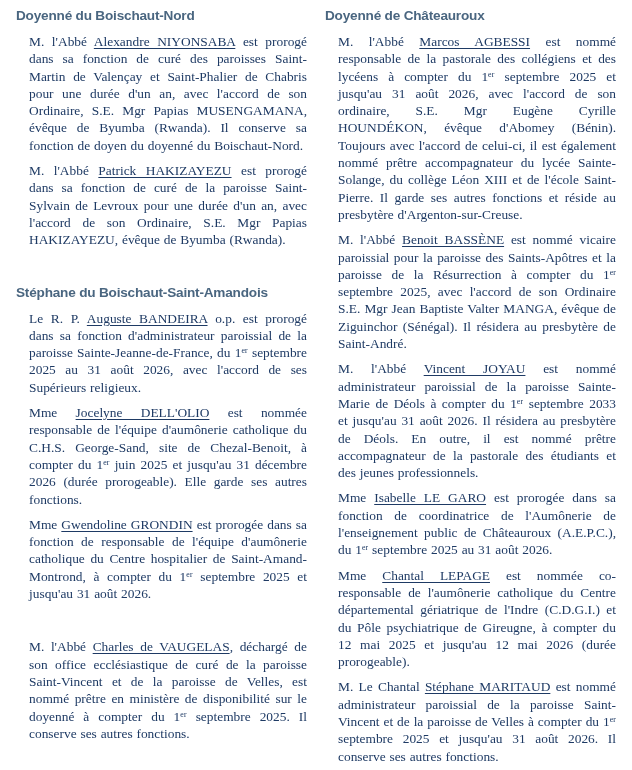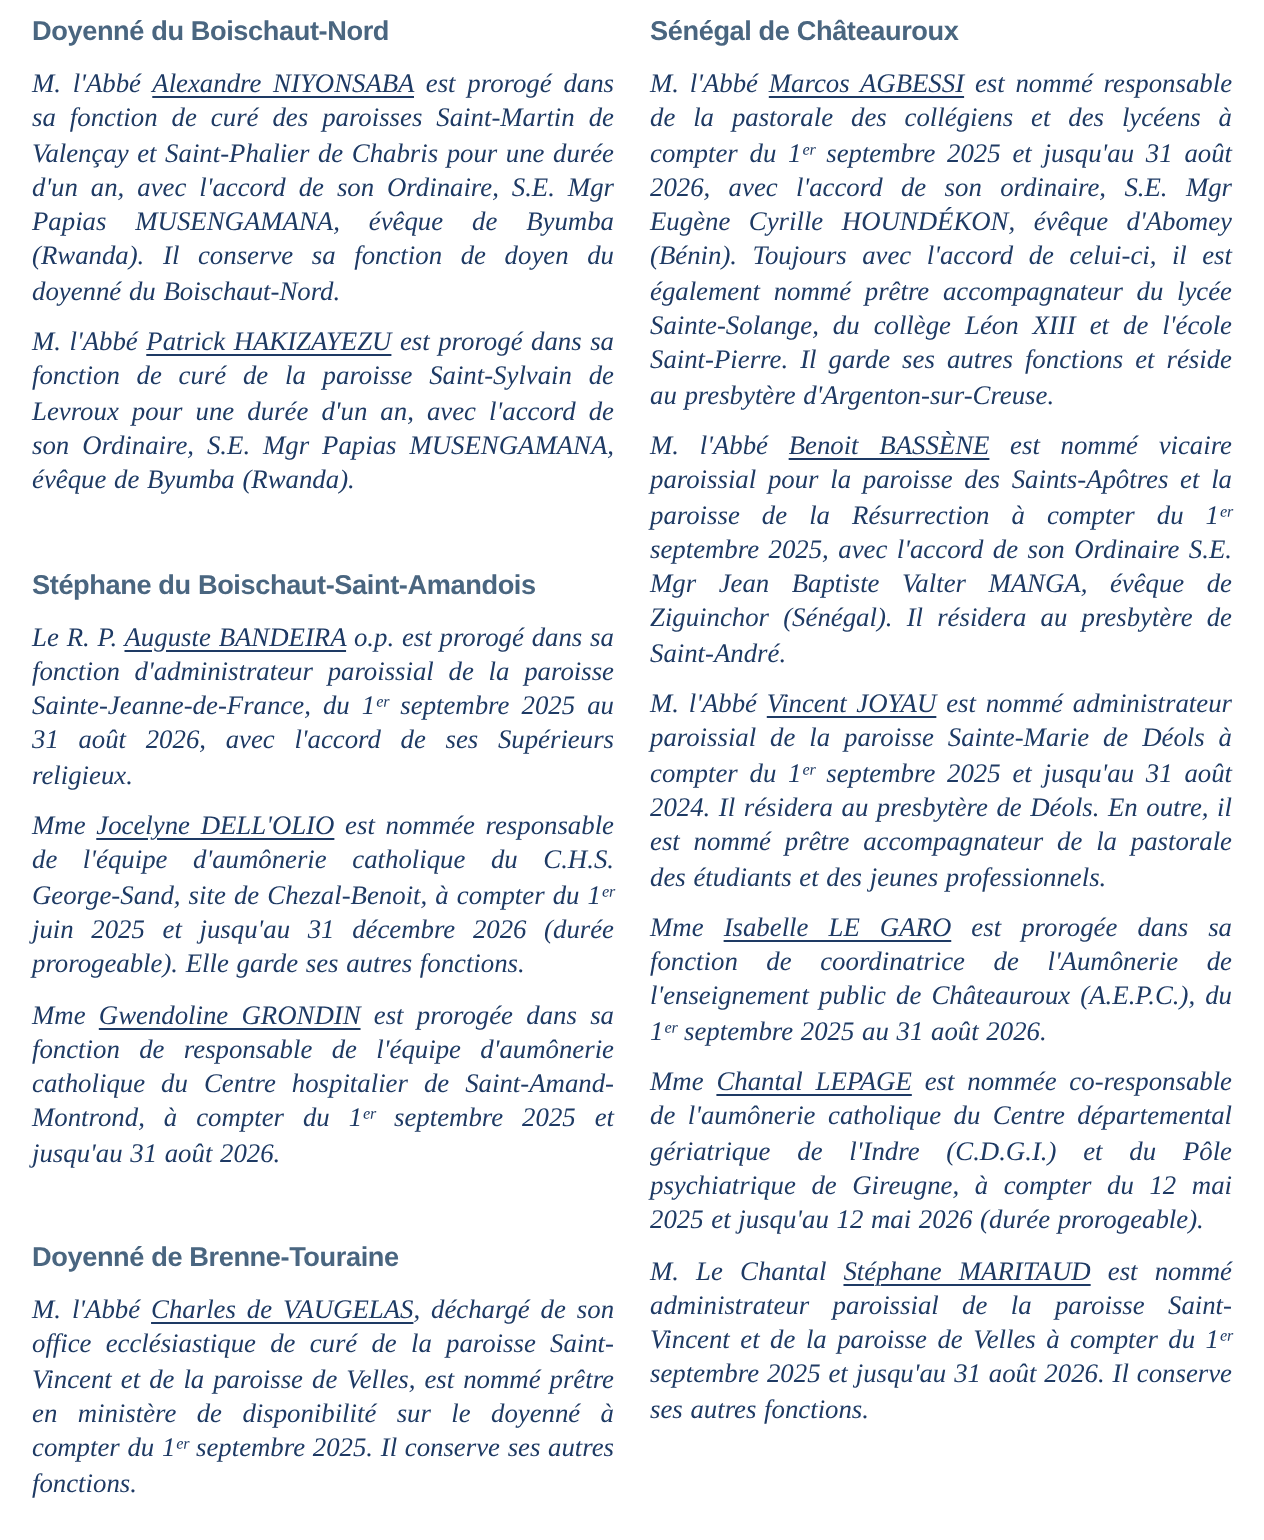--- a/index.html
+++ b/index.html
@@ -33,54 +33,52 @@
     letter-spacing:-0.2px;
     color:var(--heading-color);
     margin:0 0 9px 0;
     line-height:16px;
   }
   p.appointment{
     font-size:13.4px;
     line-height:17.3px;
     color:var(--body-color);
     text-align:justify;
-    margin:0 0 8px 0;
+    margin:0 0 8px 13px;
     word-spacing:0.5px;
-    font-style:italic;
   }
   .person-name{
     text-decoration:underline;
     text-underline-offset:2px;
   }
 </style>
 </head>
 <body>
 
 <div class="page">
     <div class="column">
       <div class="section">
         <h2 class="section-heading">Doyenné du Boischaut-Nord</h2>
         <p class="appointment"><span>M. l'Abbé </span><span class="person-name">Alexandre NIYONSABA</span><span> est prorogé dans sa fonction de curé des paroisses Saint-Martin de Valençay et Saint-Phalier de Chabris pour une durée d'un an, avec l'accord de son Ordinaire, S.E. Mgr Papias MUSENGAMANA, évêque de Byumba (Rwanda). Il conserve sa fonction de doyen du doyenné du Boischaut-Nord.</span></p>
-        <p class="appointment"><span>M. l'Abbé </span><span class="person-name">Patrick HAKIZAYEZU</span><span> est prorogé dans sa fonction de curé de la paroisse Saint-Sylvain de Levroux pour une durée d'un an, avec l'accord de son Ordinaire, S.E. Mgr Papias MUSENGAMANA, évêque de Byumba (Rwanda).</span></p>
+        <p class="appointment"><span>M. l'Abbé </span><span class="person-name">Patrick HAKIZAYEZU</span><span> est prorogé dans sa fonction de curé de la paroisse Saint-Sylvain de Levroux pour une durée d'un an, avec l'accord de son Ordinaire, S.E. Mgr Papias HAKIZAYEZU, évêque de Byumba (Rwanda).</span></p>
       </div>
       <div class="section">
         <h2 class="section-heading">Stéphane du Boischaut-Saint-Amandois</h2>
         <p class="appointment"><span>Le R. P. </span><span class="person-name">Auguste BANDEIRA</span><span> o.p. est prorogé dans sa fonction d'administrateur paroissial de la paroisse Sainte-Jeanne-de-France, du 1ᵉʳ septembre 2025 au 31 août 2026, avec l'accord de ses Supérieurs religieux.</span></p>
         <p class="appointment"><span>Mme </span><span class="person-name">Jocelyne DELL'OLIO</span><span> est nommée responsable de l'équipe d'aumônerie catholique du C.H.S. George-Sand, site de Chezal-Benoit, à compter du 1ᵉʳ juin 2025 et jusqu'au 31 décembre 2026 (durée prorogeable). Elle garde ses autres fonctions.</span></p>
         <p class="appointment"><span>Mme </span><span class="person-name">Gwendoline GRONDIN</span><span> est prorogée dans sa fonction de responsable de l'équipe d'aumônerie catholique du Centre hospitalier de Saint-Amand-Montrond, à compter du 1ᵉʳ septembre 2025 et jusqu'au 31 août 2026.</span></p>
       </div>
       <div class="section">
-        <h2 class="section-heading">Doyenné de Brenne-Touraine</h2>
         <p class="appointment"><span>M. l'Abbé </span><span class="person-name">Charles de VAUGELAS</span><span>, déchargé de son office ecclésiastique de curé de la paroisse Saint-Vincent et de la paroisse de Velles, est nommé prêtre en ministère de disponibilité sur le doyenné à compter du 1ᵉʳ septembre 2025. Il conserve ses autres fonctions.</span></p>
       </div>
     </div>
     <div class="column">
       <div class="section">
-        <h2 class="section-heading">Sénégal de Châteauroux</h2>
+        <h2 class="section-heading">Doyenné de Châteauroux</h2>
         <p class="appointment"><span>M. l'Abbé </span><span class="person-name">Marcos AGBESSI</span><span> est nommé responsable de la pastorale des collégiens et des lycéens à compter du 1ᵉʳ septembre 2025 et jusqu'au 31 août 2026, avec l'accord de son ordinaire, S.E. Mgr Eugène Cyrille HOUNDÉKON, évêque d'Abomey (Bénin). Toujours avec l'accord de celui-ci, il est également nommé prêtre accompagnateur du lycée Sainte-Solange, du collège Léon XIII et de l'école Saint-Pierre. Il garde ses autres fonctions et réside au presbytère d'Argenton-sur-Creuse.</span></p>
         <p class="appointment"><span>M. l'Abbé </span><span class="person-name">Benoit BASSÈNE</span><span> est nommé vicaire paroissial pour la paroisse des Saints-Apôtres et la paroisse de la Résurrection à compter du 1ᵉʳ septembre 2025, avec l'accord de son Ordinaire S.E. Mgr Jean Baptiste Valter MANGA, évêque de Ziguinchor (Sénégal). Il résidera au presbytère de Saint-André.</span></p>
-        <p class="appointment"><span>M. l'Abbé </span><span class="person-name">Vincent JOYAU</span><span> est nommé administrateur paroissial de la paroisse Sainte-Marie de Déols à compter du 1ᵉʳ septembre 2025 et jusqu'au 31 août 2024. Il résidera au presbytère de Déols. En outre, il est nommé prêtre accompagnateur de la pastorale des étudiants et des jeunes professionnels.</span></p>
+        <p class="appointment"><span>M. l'Abbé </span><span class="person-name">Vincent JOYAU</span><span> est nommé administrateur paroissial de la paroisse Sainte-Marie de Déols à compter du 1ᵉʳ septembre 2033 et jusqu'au 31 août 2026. Il résidera au presbytère de Déols. En outre, il est nommé prêtre accompagnateur de la pastorale des étudiants et des jeunes professionnels.</span></p>
         <p class="appointment"><span>Mme </span><span class="person-name">Isabelle LE GARO</span><span> est prorogée dans sa fonction de coordinatrice de l'Aumônerie de l'enseignement public de Châteauroux (A.E.P.C.), du 1ᵉʳ septembre 2025 au 31 août 2026.</span></p>
         <p class="appointment"><span>Mme </span><span class="person-name">Chantal LEPAGE</span><span> est nommée co-responsable de l'aumônerie catholique du Centre départemental gériatrique de l'Indre (C.D.G.I.) et du Pôle psychiatrique de Gireugne, à compter du 12 mai 2025 et jusqu'au 12 mai 2026 (durée prorogeable).</span></p>
         <p class="appointment"><span>M. Le Chantal </span><span class="person-name">Stéphane MARITAUD</span><span> est nommé administrateur paroissial de la paroisse Saint-Vincent et de la paroisse de Velles à compter du 1ᵉʳ septembre 2025 et jusqu'au 31 août 2026. Il conserve ses autres fonctions.</span></p>
       </div>
     </div>
   </div>
 
 </body></html>

